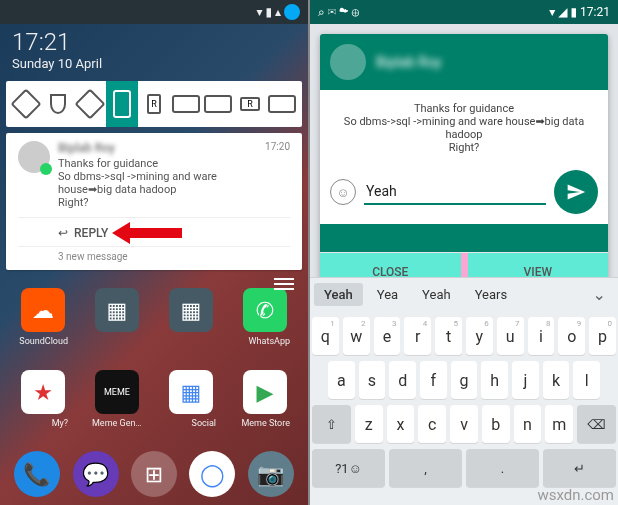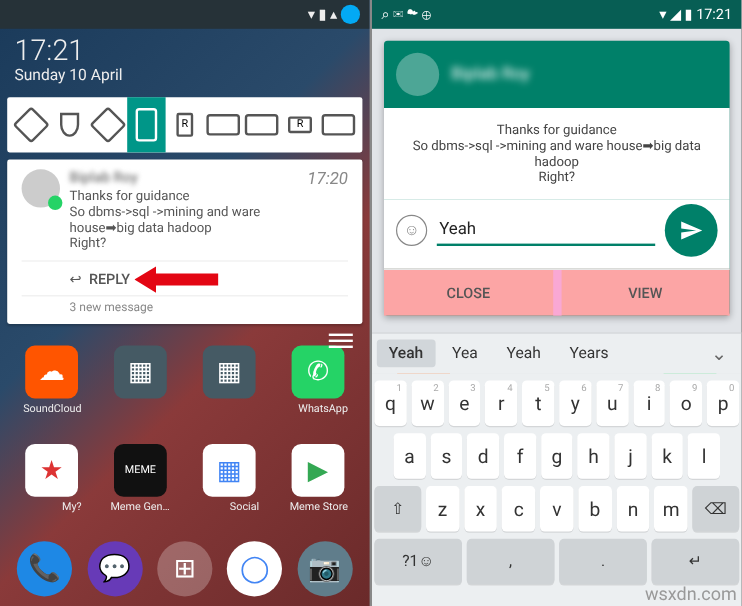--- a/index.html
+++ b/index.html
@@ -23,21 +23,21 @@
   .qs .rot { width: 22px; height: 22px; border: 2px solid #555; border-radius: 3px; transform: rotate(45deg); }
   .qs .wide { width: 28px; height: 18px; }
 
   .notif-card { background: #fff; margin: 0 6px; border-radius: 2px; box-shadow: 0 1px 2px rgba(0,0,0,.2); padding: 8px 12px; font-size: 12px; color: #333; position: relative; }
   .notif-head { display: flex; gap: 8px; }
   .nav-avatar { width: 32px; height: 32px; border-radius: 50%; background: #ccc; position: relative; }
   .wa-badge { position: absolute; right: -2px; bottom: -2px; width: 12px; height: 12px; border-radius: 50%; background: #25d366; }
   .notif-body { flex: 1; }
   .notif-body .sender { font-weight: 500; filter: blur(2px); color: #777; margin-bottom: 2px; }
   .notif-body .line { font-size: 11px; color: #555; }
-  .notif-time { font-size: 14px; color: #888; font-style: italic; }
+  .notif-time { font-size: 10px; color: #888; }
   .reply-row { display: flex; align-items: center; gap: 6px; padding: 8px 0 0 40px; font-size: 12px; font-weight: 500; color: #555; border-top: 1px solid #eee; margin-top: 8px; }
   .footer-msg { font-size: 10px; color: #888; padding: 4px 0 0 40px; border-top: 1px solid #eee; margin-top: 6px; }
   .burger-lines { position: absolute; right: 14px; top: 278px; display: flex; flex-direction: column; gap: 3px; }
   .burger-lines span { display: block; width: 20px; height: 2px; background: #fff; }
 
   .approw { display: flex; justify-content: space-around; padding: 18px 6px 6px; }
   .app { width: 50px; text-align: center; }
   .app .ico { width: 44px; height: 44px; border-radius: 8px; margin: 0 auto; display: flex; align-items: center; justify-content: center; font-size: 22px; color: #fff; }
   .app .lbl { font-size: 9px; color: #eee; margin-top: 4px; overflow: hidden; white-space: nowrap; text-overflow: ellipsis; text-align: right; }
   .dock { position: absolute; bottom: 2px; left: 0; right: 0; display: flex; justify-content: space-around; padding: 6px 8px; }
@@ -46,21 +46,21 @@
   
   .wa-popup { background: #008069; margin: 10px; border-radius: 3px; box-shadow: 0 2px 6px rgba(0,0,0,.3); }
   .wa-header { display: flex; align-items: center; padding: 10px; gap: 10px; }
   .wa-avatar { width: 36px; height: 36px; border-radius: 50%; background: rgba(255,255,255,.3); }
   .wa-name { color: #fff; filter: blur(3px); font-size: 14px; }
   .wa-body { background: #fff; padding: 12px; text-align: center; font-size: 11px; color: #444; }
   .wa-input-row { display: flex; align-items: center; padding: 4px 10px 10px; gap: 8px; background: #fff; }
   .wa-emoji { width: 26px; height: 26px; border: 1.5px solid #888; border-radius: 50%; display: flex; align-items: center; justify-content: center; color: #888; font-size: 13px; }
   .wa-input { flex: 1; border: none; border-bottom: 2px solid #008069; padding: 4px 2px; font-size: 14px; color: #222; outline: none; }
   .wa-send { width: 44px; height: 44px; border-radius: 50%; background: #008069; display: flex; align-items: center; justify-content: center; }
-  .wa-buttons { display: flex; background: #fca5a5; border-top: 1px solid #e6e6e6; }
+  .wa-buttons { display: flex; background: #5eead4; border-top: 1px solid #e6e6e6; margin-top: 28px; }
   .wa-btn { flex: 1; text-align: center; padding: 12px; font-size: 12px; font-weight: 500; color: #555; }
   .wa-btn + .wa-btn { border-left: 7px solid #f9a8d4; }
 
   .suggest-bar { position: absolute; left: 0; right: 0; bottom: 194px; height: 34px; background: #eceff1; display: flex; align-items: center; padding: 0 4px; gap: 4px; border-top: 1px solid #cfd3d6; }
   .sugg { padding: 4px 10px; font-size: 13px; color: #333; }
   .sugg.first { background: #d1d6da; border-radius: 3px; font-weight: 500; }
   .sugg-more { margin-left: auto; padding: 0 8px; color: #666; }
 
   .keyboard { position: absolute; bottom: 0; left: 0; right: 0; height: 194px; background: #eceff1; padding: 6px 2px; display: flex; flex-direction: column; gap: 6px; }
   .krow { display: flex; justify-content: center; gap: 4px; }

